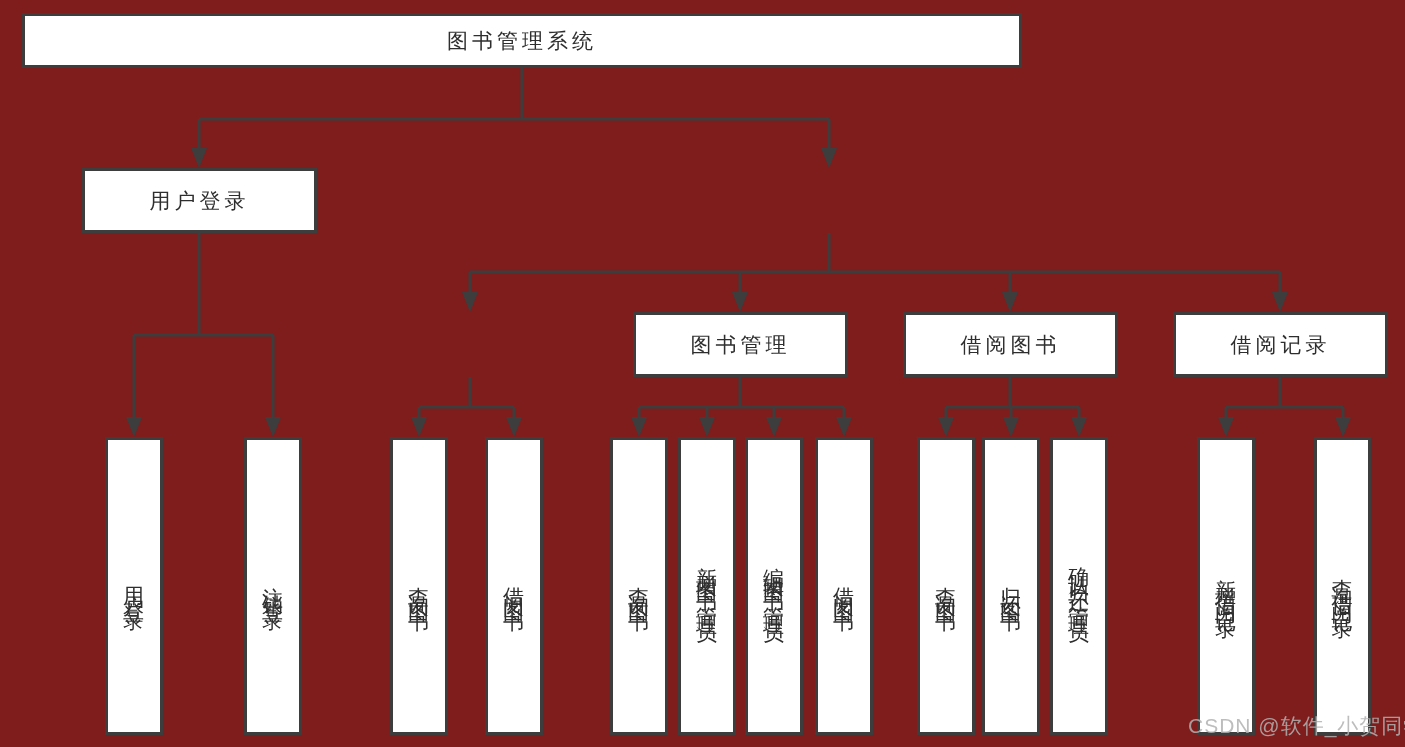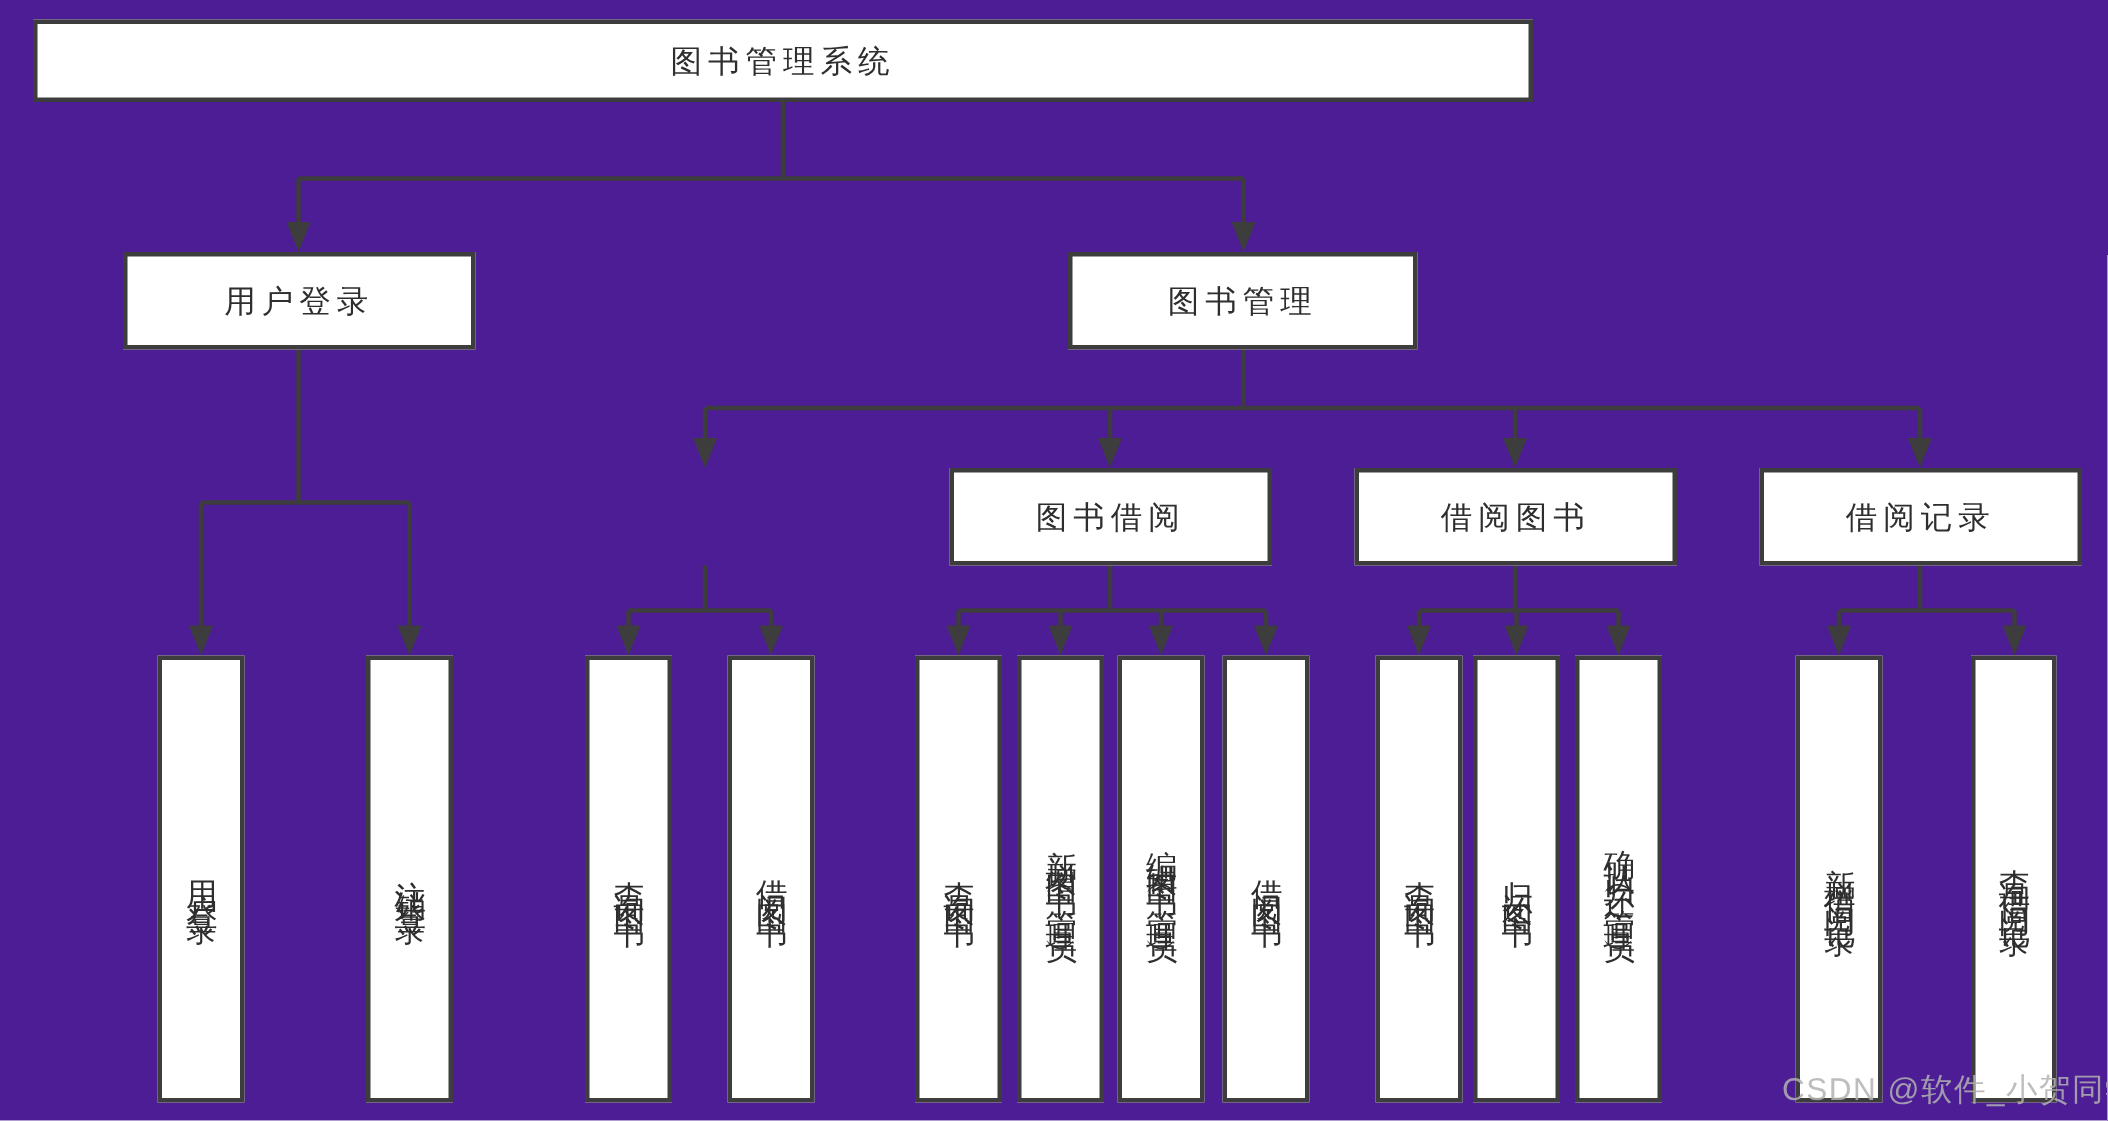--- a/index.html
+++ b/index.html
@@ -1,19 +1,19 @@
 <!DOCTYPE html>
 <html><head>
 <meta charset="utf-8">
 <style>
   html,body{margin:0;padding:0;background:#ffffff;}
   .canvas{
     position:relative;
     width:1405px;height:747px;
-    background:#4c1d95;
+    background:#7f1d1d;
     font-family:"Liberation Sans","DejaVu Sans",sans-serif;
     overflow:hidden;
   }
   .connectors{position:absolute;left:0;top:0;}
   .node{
     position:absolute;
     box-sizing:border-box;
     background:#ffffff;
     border:3px solid #3d3d3d;
     display:flex;
@@ -86,23 +86,22 @@
       <polygon points="1003,417 1019,417 1011,437"></polygon>
       <polygon points="1071,417 1087,417 1079,437"></polygon>
       <polygon points="1218,417 1234,417 1226,437"></polygon>
       <polygon points="1335,417 1351,417 1343,437"></polygon>
     </g>
   </svg>
 
   <div class="node" style="left:22px;top:13px;width:1000px;height:55px;">图书管理系统</div>
 
   <div class="node" style="left:82px;top:168px;width:235px;height:65px;">用户登录</div>
-  <div class="node" style="left:712px;top:168px;width:233px;height:65px;">图书管理</div>
 
-  <div class="node" style="left:633px;top:312px;width:215px;height:65px;">图书借阅</div>
+  <div class="node" style="left:633px;top:312px;width:215px;height:65px;">图书管理</div>
   <div class="node" style="left:903px;top:312px;width:215px;height:65px;">借阅图书</div>
   <div class="node" style="left:1173px;top:312px;width:215px;height:65px;">借阅记录</div>
 
   <div class="node leaf" style="left:105px;top:437px;width:58px;height:298px;">
     <span class="vtext">用户登录</span>
   </div>
   <div class="node leaf" style="left:244px;top:437px;width:58px;height:298px;">
     <span class="vtext">注销登录</span>
   </div>
 

